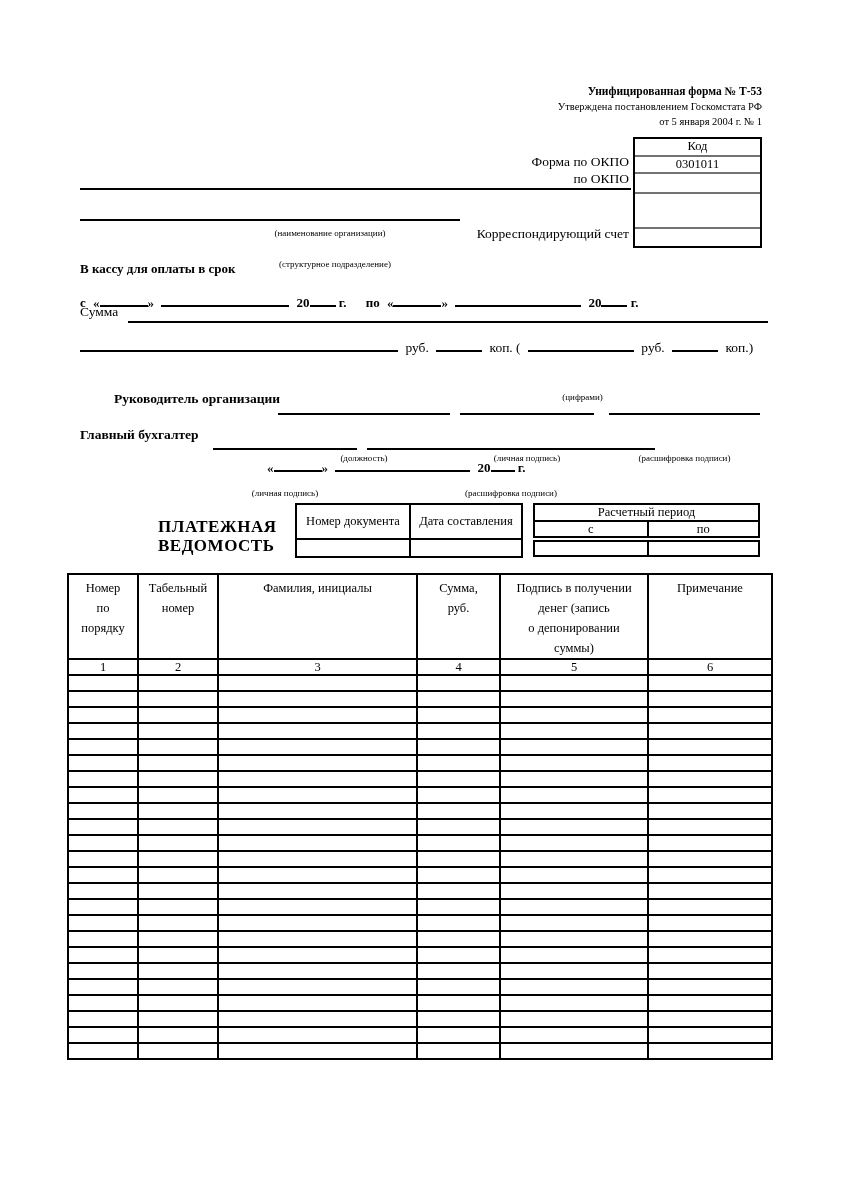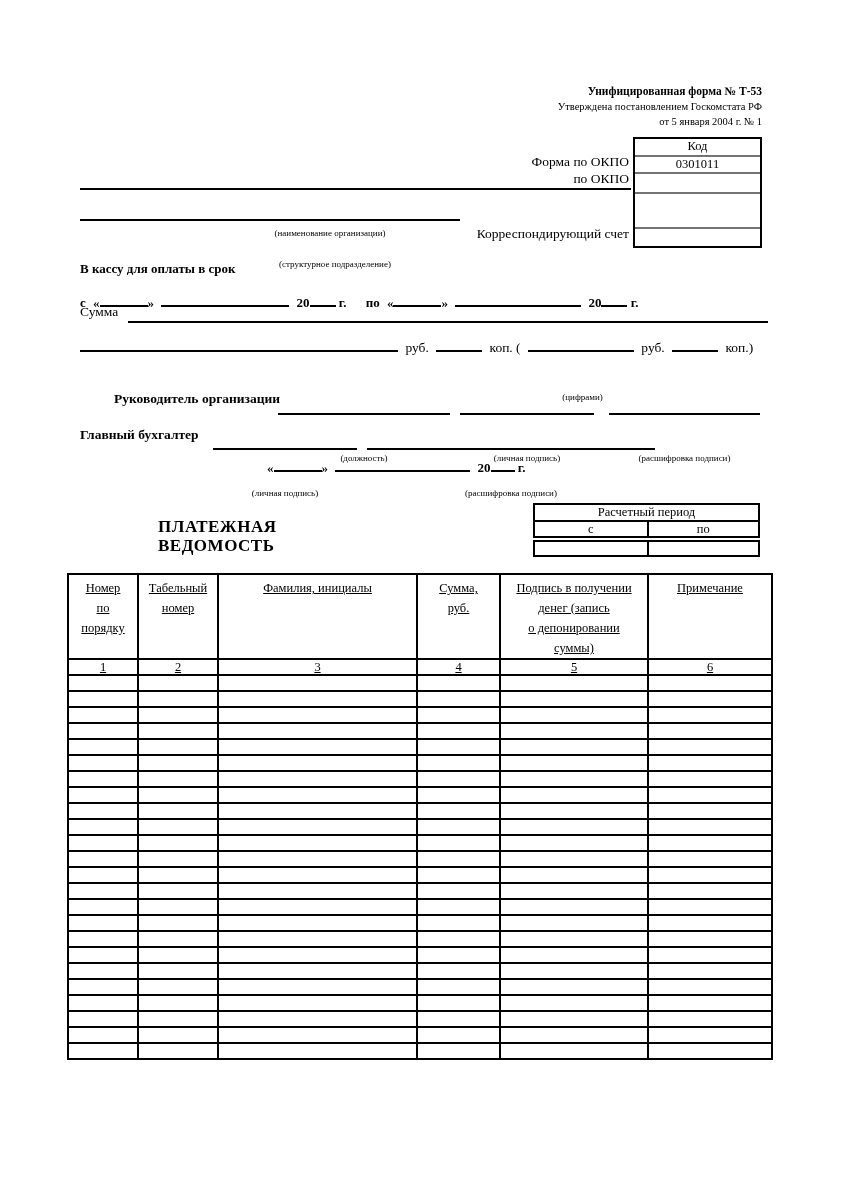--- a/index.html
+++ b/index.html
@@ -44,21 +44,21 @@
   
   .period-box{position:absolute;left:533px;top:503px;width:227px;border:2px solid #000;box-sizing:border-box;}
   .p-title{height:15px;text-align:center;font-size:12.5px;line-height:15px;}
   .p-sub{display:flex;border-top:2px solid #000;}
   .p-cell{box-sizing:border-box;width:50%;text-align:center;font-size:12.5px;line-height:14px;height:14px;}
   .p-cell + .p-cell{border-left:2px solid #000;}
   .period-data{position:absolute;left:533px;top:540px;width:227px;border:2px solid #000;box-sizing:border-box;display:flex;}
   .period-data .p-cell{height:13px;}
 
   
-  .main-table{position:absolute;left:67px;top:573px;border-collapse:collapse;table-layout:fixed;text-decoration:underline;}
+  .main-table{position:absolute;left:67px;top:573px;border-collapse:collapse;table-layout:fixed;}
   .main-table th,.main-table td{border:2px solid #000;padding:0;}
   .main-table th{height:79px;vertical-align:top;font-weight:normal;font-size:12.5px;
                  line-height:20px;padding-top:3px;text-align:center;}
   .main-table .numrow td{height:14px;font-size:12.5px;text-align:center;line-height:14px;}
   .main-table tbody td{height:14px;}
 </style>
 </head>
 <body>
 
 <div class="page">
@@ -136,20 +136,30 @@
     <span class="bl ml4" style="width:135px"></span>
     <span class="ml4">20</span><span class="bl" style="width:24px"></span>
     <span>г.</span>
   </div>
 
   <div class="stmt-title">
     <div>ПЛАТЕЖНАЯ</div>
     <div>ВЕДОМОСТЬ</div>
   </div>
 
+  <div class="doc-box">
+    <div class="doc-row doc-head">
+      <div class="doc-cell">Номер документа</div>
+      <div class="doc-cell">Дата составления</div>
+    </div>
+    <div class="doc-row doc-data">
+      <div class="doc-cell"></div>
+      <div class="doc-cell"></div>
+    </div>
+  </div>
 
   <div class="period-box">
     <div class="p-title">Расчетный период</div>
     <div class="p-sub">
       <div class="p-cell">с</div>
       <div class="p-cell">по</div>
     </div>
   </div>
   <div class="period-data">
     <div class="p-cell"></div>

